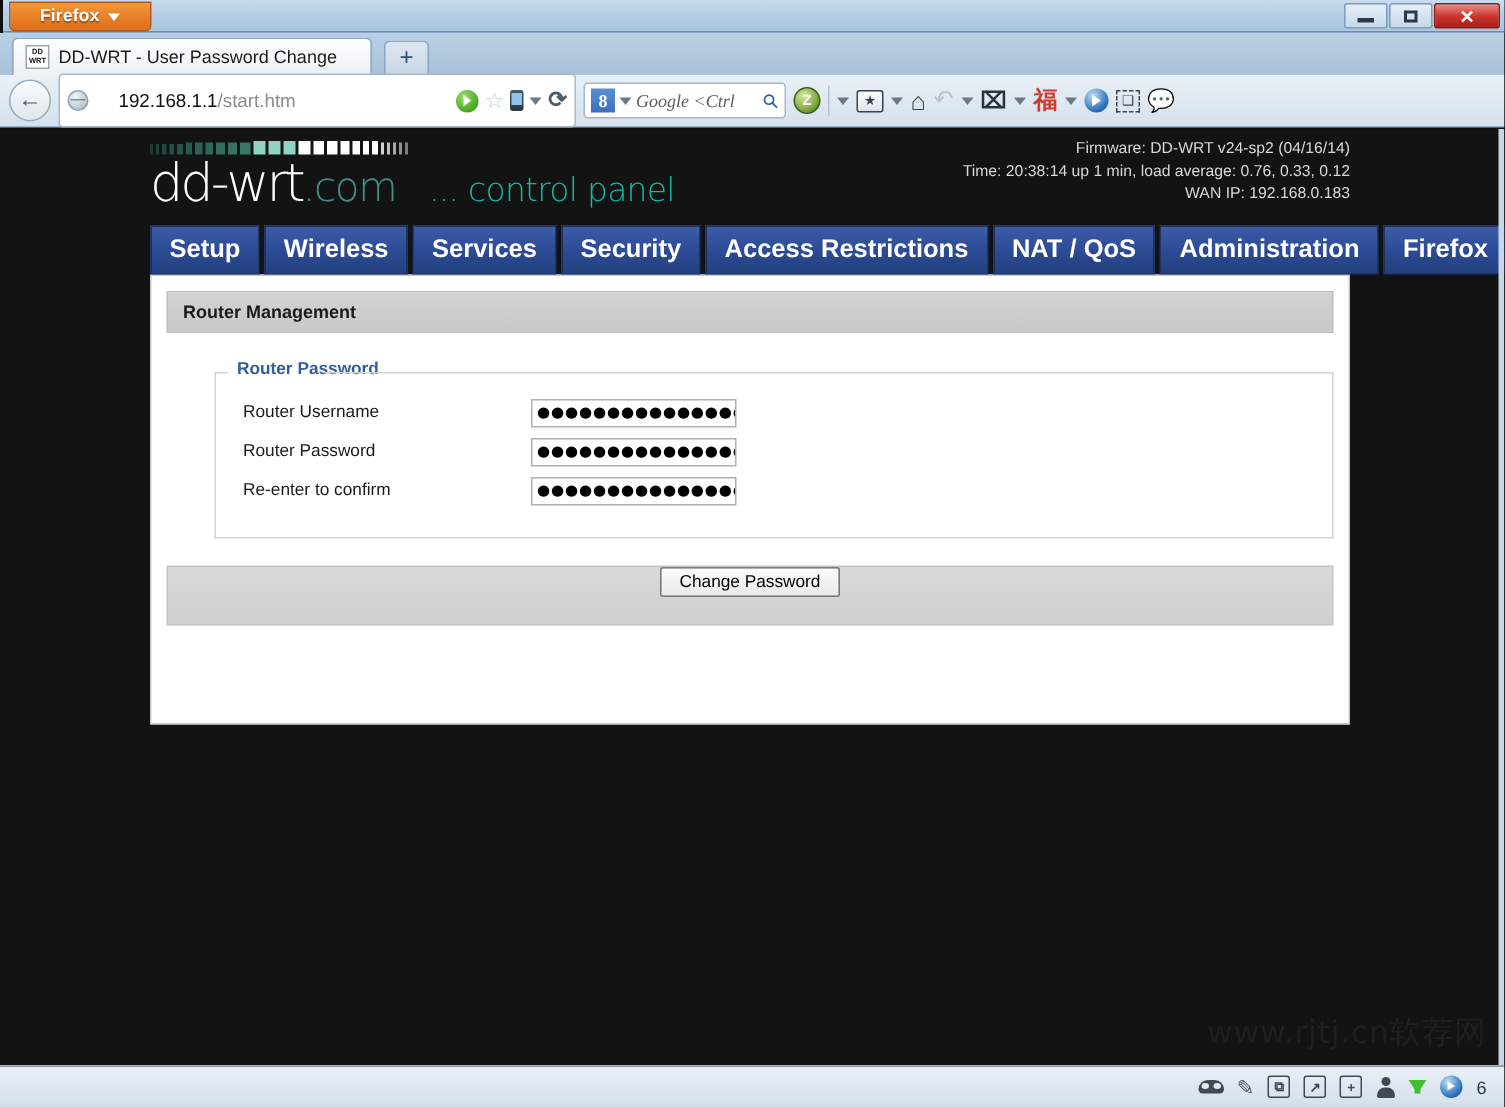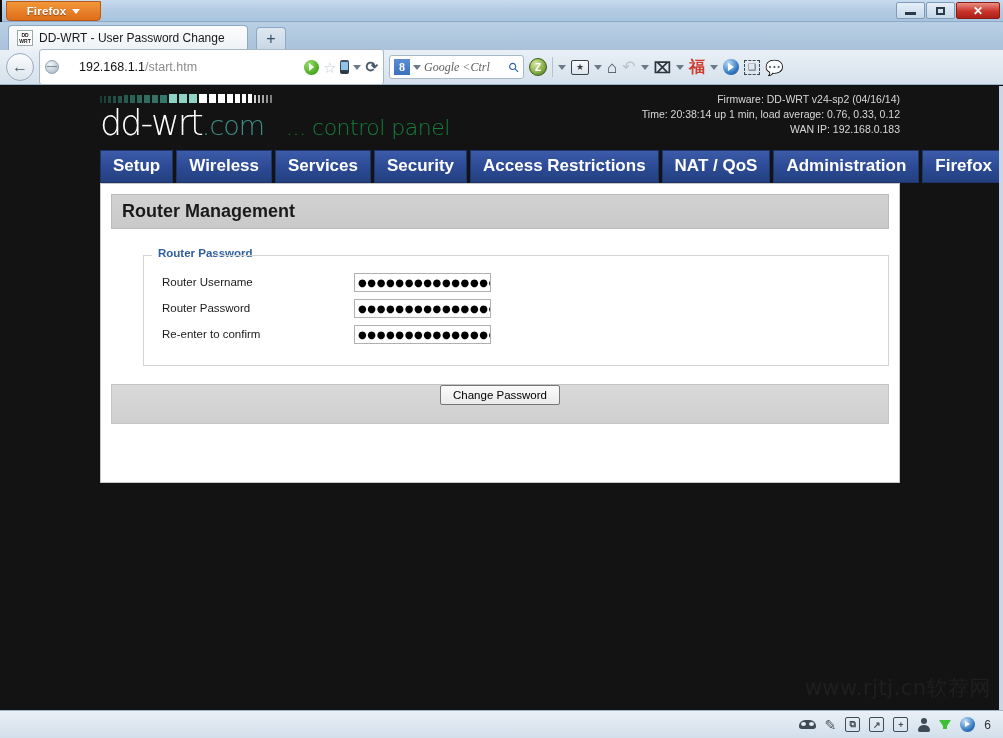--- a/index.html
+++ b/index.html
@@ -261,21 +261,21 @@
     font-family: "DejaVu Sans", sans-serif;
     font-size: 35px; font-weight: 300;
     letter-spacing: -2px;
     line-height: 38px;
     margin-top: 1px;
     white-space: nowrap;
   }
   .logo-dd { color: #ffffff; }
   .logo-com { color: #3f8f86; font-size: 27px; letter-spacing: -1px; }
   .logo-cp {
-    color: #15803d; font-size: 22px; letter-spacing: -.5px;
+    color: #14b8a6; font-size: 22px; letter-spacing: -.5px;
     margin-left: 22px;
   }
   .fwinfo {
     position: absolute; top: 6px; right: 0;
     text-align: right;
     color: #d8d8d8; font-size: 10.5px; line-height: 15px;
     white-space: nowrap;
   }
 
   .navtabs {
@@ -296,21 +296,21 @@
     background: #ffffff;
     border: 1px solid #c8c8c8;
     padding: 10px 10px 14px 10px;
     min-height: 300px;
   }
 
   .section-head {
     background: linear-gradient(to bottom, #d2d2d2, #c9c9c9);
     border: 1px solid #bdbdbd;
     color: #1a1a1a;
-    font-size: 18px; font-weight: bold;
+    font-size: 12px; font-weight: bold;
     padding: 6px 10px;
   }
 
   .warnbox {
     border: 1px solid #e3a9a9;
     background: #fffdfd;
     margin-top: 15px;
     padding: 22px 40px;
     text-align: center;
   }

